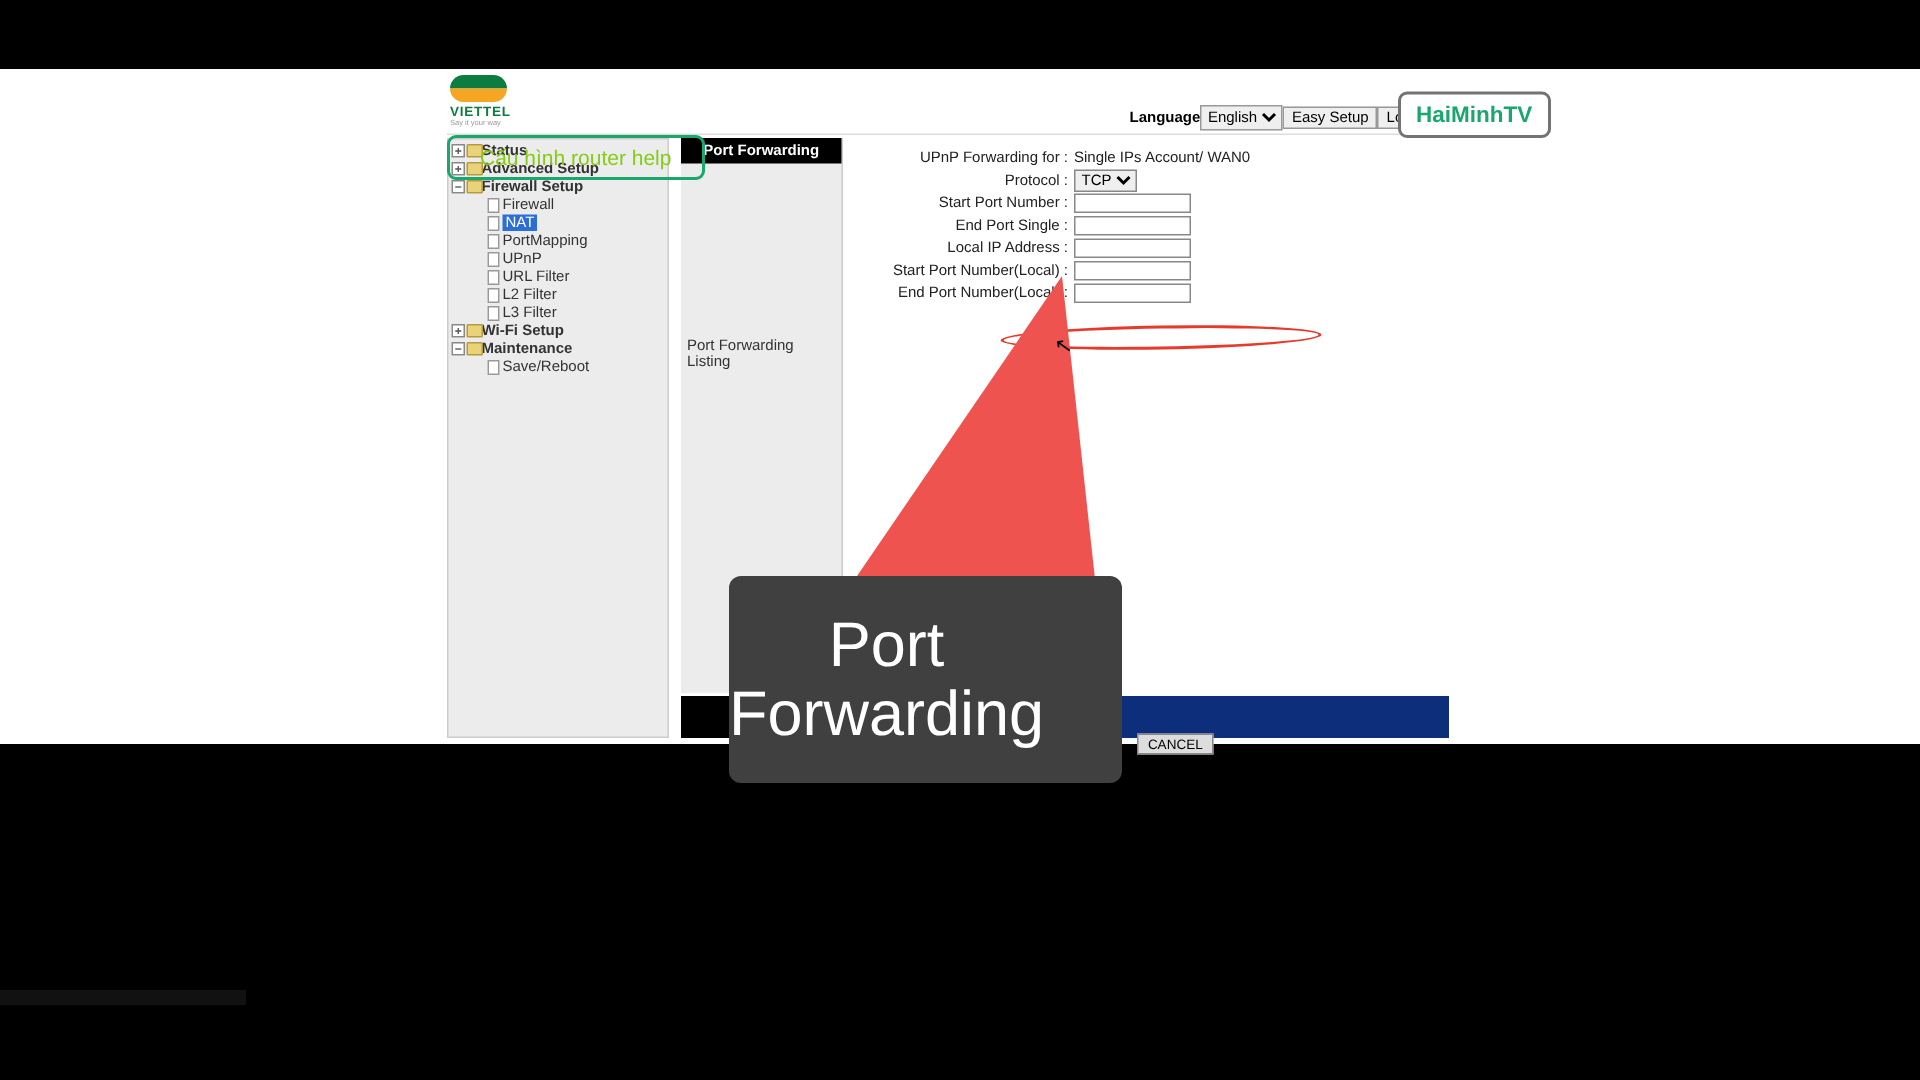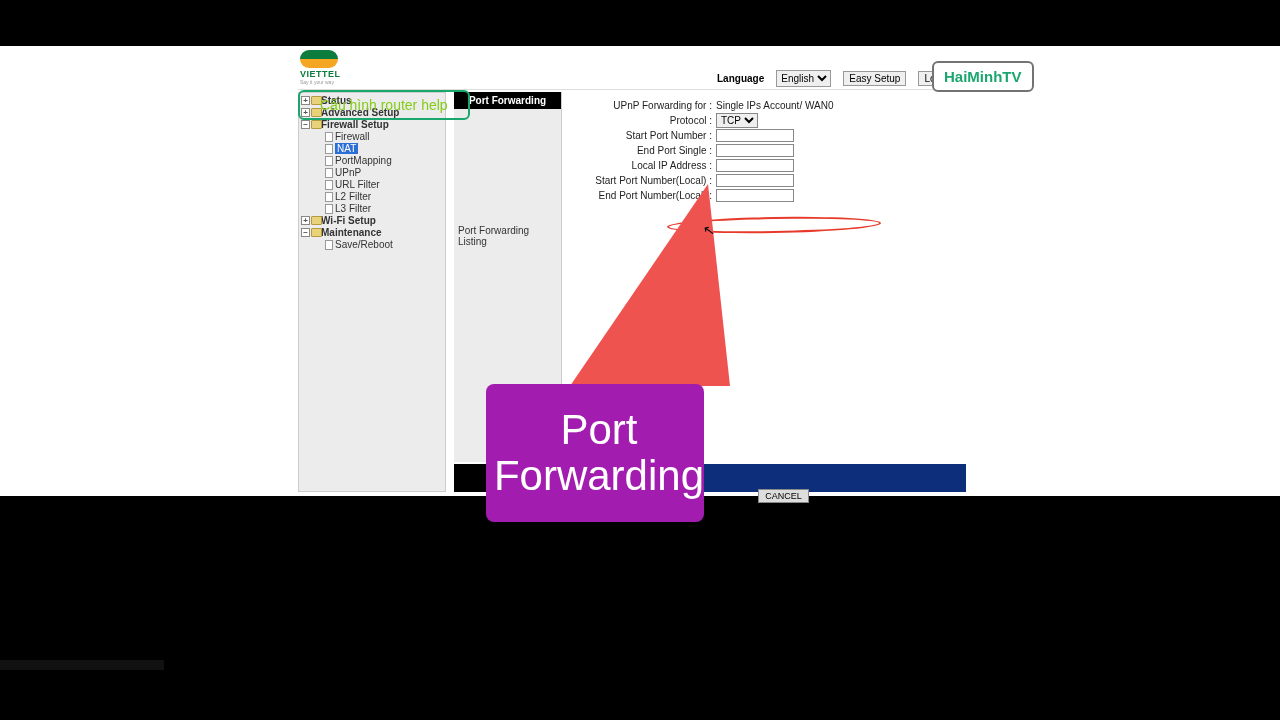--- a/index.html
+++ b/index.html
@@ -8,21 +8,21 @@
   .letterbox-bottom { background: #000; height: 50px; position:absolute; bottom:0; left:0; right:0; }
   .page { background: #fff; position: absolute; top: 46px; left: 0; right: 0; height: 450px; }
   .container { width: 668px; margin-left: 298px; position: relative; }
   .header { height: 44px; position: relative; border-bottom: 1px solid #ddd; }
   .logo-wrap { position: absolute; left: 2px; top: 4px; }
   .logo-ellipse { width: 38px; height: 18px; border-radius: 50%; position: relative; }
   .logo-ellipse::before { content:''; position:absolute; left:0; right:0; height:9px; top:0; background:#0c7d3e; border-radius: 19px 19px 0 0; }
   .logo-ellipse::after { content:''; position:absolute; left:0; right:0; height:9px; bottom:0; background:#f5a623; border-radius: 0 0 19px 19px; }
   .logo-text { color:#0c7d3e; font-size:9px; font-weight:bold; letter-spacing:0.5px; margin-top:1px; }
   .logo-sub { color:#999; font-size:5px; }
-  .header-right { position:absolute; right:0; top:24px; display:flex; align-items:center; gap:12px; }
+  .header-right { position:absolute; right:0; top:24px; display:flex; align-items:center; gap:0; }
   .lang-label { font-size:10px; font-weight:bold; }
   .lang-select { font-size:10px; border:1px solid #999; background:#efefef; height:17px; }
   .hdr-btn { font-size:10px; border:1px solid #999; background:#efefef; padding:1px 5px; cursor:pointer; }
   .body-row { display:flex; margin-top:2px; gap:8px; }
   .sidebar { width:148px; background:#ececec; border:1px solid #ccc; padding:2px 0 8px 0; min-height:160px; }
   .tree { list-style:none; }
   .tree li { position:relative; padding-left:28px; line-height:12px; font-size:10px; color:#333; cursor:pointer; white-space:nowrap; }
   .tree li.lvl0 { padding-left:22px; font-weight:bold; }
   .tree li.lvl1 { padding-left:36px; font-weight:normal; }
   .tree .expander { position:absolute; left:2px; top:1px; width:9px; height:9px; border:1px solid #888; background:#fff; font-size:8px; line-height:7px; text-align:center; color:#555; }
@@ -42,21 +42,21 @@
   .form-row input[type=text] { width:78px; height:13px; border:1px solid #888; font-size:10px; padding:0 2px; }
   .form-row input.wide { width:78px; }
   .bottom-bar { position:absolute; left:0; right:0; bottom:0; height:28px; display:flex; }
   .bottom-black { background:#000; width:108px; height:100%; }
   .bottom-blue { background:#0d2e7a; flex:1; height:100%; display:flex; align-items:center; justify-content:center; gap:6px; }
   .bottom-btn { font-size:9px; border:1px solid #888; background:#ddd; padding:1px 6px; cursor:pointer;margin-top:36px; }
   
   .anno-box-left { position:absolute; left:298px; top:90px; border:2px solid #1aa76d; border-radius:6px; padding:5px 20px; font-size:14px; color:#84cc16; background:transparent; z-index:40; }
   .anno-box-right { position:absolute; left:932px; top:61px; border:2px solid #737373; border-radius:6px; padding:5px 10px; font-size:15px; color:#1aa76d; font-weight:600; background:#fff; z-index:40; }
   .red-ellipse { position:absolute; left:667px; top:217px; width:214px; height:16px; border:2px solid #e83a2a; border-radius:50%; z-index:30; transform:rotate(-1deg); }
-  .red-callout { position:absolute; left:486px; top:384px; width:218px; height:138px; background:#a21caf; border-radius:8px; z-index:35; display:flex; align-items:center; justify-content:flex-end; }
+  .red-callout { position:absolute; left:486px; top:384px; width:262px; height:138px; background:#404040; border-radius:8px; z-index:35; display:flex; align-items:center; justify-content:flex-start; }
   .red-callout-text { color:#fff; font-size:42px; font-weight:500; text-align:center; line-height:1.1; }
   .cursor { position:absolute; left:703px; top:222px; z-index:36; font-size:14px; color:#000; transform:rotate(-10deg); pointer-events:none; }
   .taskbar-stub { position:absolute; left:0; bottom:50px; width:164px; height:10px; background:#111; z-index:50; }
 </style>
 </head>
 <body>
 
 <div class="letterbox-top"></div>
 
 <div class="page">

